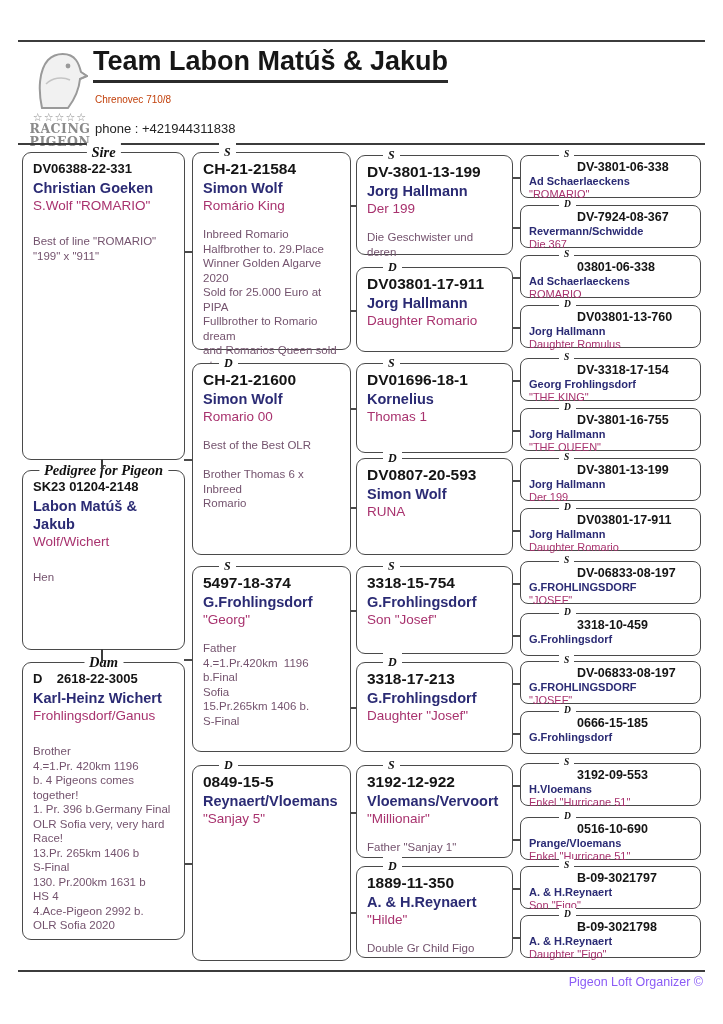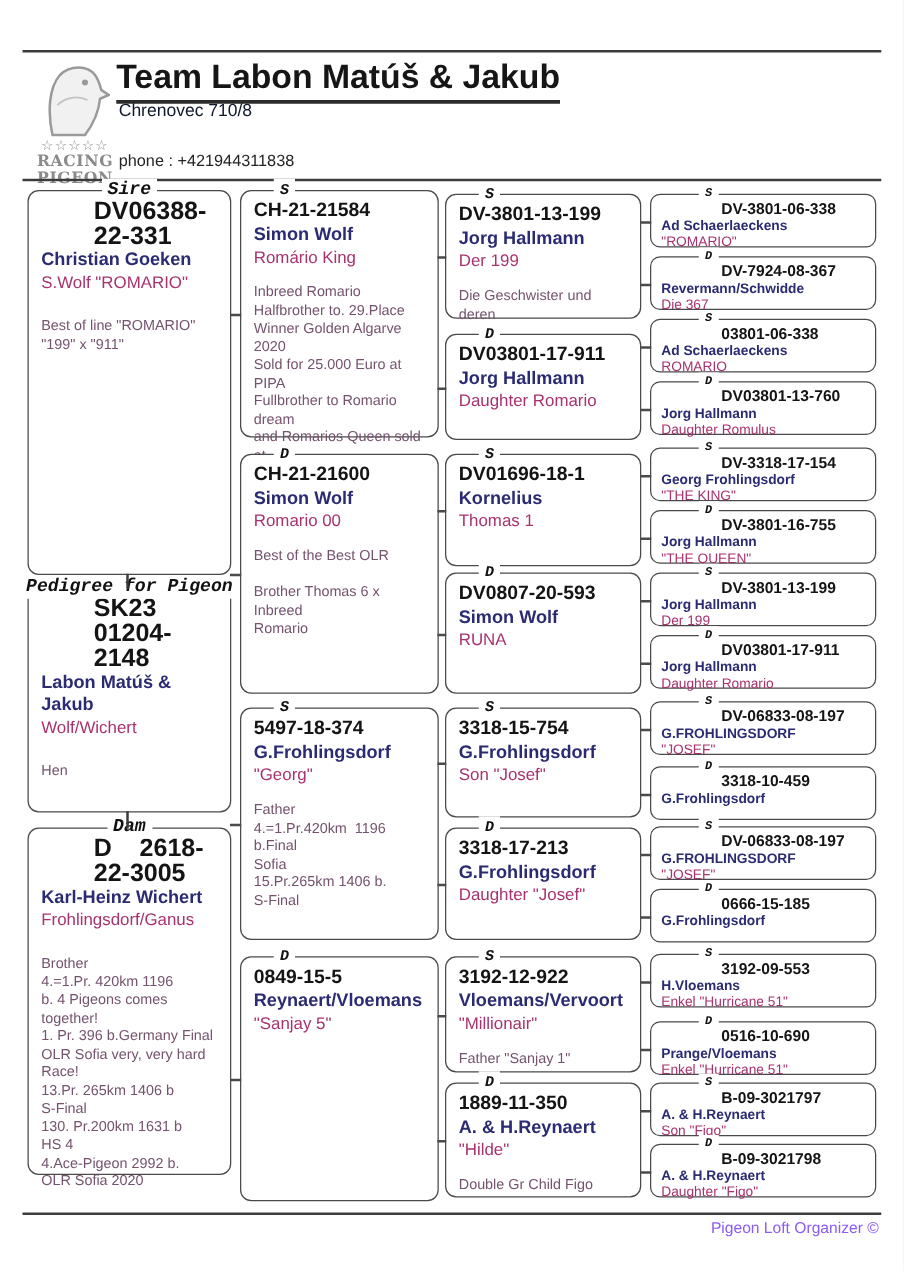--- a/index.html
+++ b/index.html
@@ -8,37 +8,37 @@
   .hr{position:absolute;left:18px;width:687px;height:2px;background:#3c3c3c;}
 
   
   .logo{position:absolute;left:26px;top:50px;width:68px;text-align:center;}
   .logo svg{display:block;margin:0 auto;}
   .stars{font-size:11px;color:#8d8d8d;letter-spacing:1px;line-height:11px;}
   .logotext{font-family:"DejaVu Serif",serif;color:#8a8a8a;font-size:12.5px;
             font-weight:700;line-height:12.5px;letter-spacing:.5px;}
   .title{position:absolute;left:93px;top:46px;font-size:27px;font-weight:700;color:#161616;
          border-bottom:3px solid #2b2b2b;padding-bottom:3px;white-space:nowrap;}
-  .addr{position:absolute;left:95px;top:80px;font-size:14px;color:#0f172a;}
+  .addr{position:absolute;left:95px;top:94px;font-size:10px;color:#c2410c;}
   .phone{position:absolute;left:95px;top:121px;font-size:13px;color:#242424;}
 
   
   .box{position:absolute;background:#fff;border:1.6px solid #4a4a4a;border-radius:9px;
        box-sizing:border-box;padding:6px 9px 0 10px;}
   .tag{position:absolute;top:-10px;left:26px;background:#fff;padding:0 5px;
-       font-family:Liberation Mono, monospace;font-style:italic;font-weight:700;
+       font-family:Liberation Serif, serif;font-style:italic;font-weight:700;
        font-size:12px;color:#111;line-height:18px;}
   .g1 .tag{left:50%;transform:translateX(-50%);font-size:14.5px;white-space:nowrap;}
   .g4 .tag{font-size:9.5px;top:-8px;left:38px;line-height:13px;}
 
   .ring{font-weight:700;color:#141414;font-size:15.5px;line-height:20px;white-space:pre-wrap;}
   .owner{font-weight:700;color:#2b2b74;font-size:14.5px;line-height:18px;}
   .pname{color:#a8326e;font-size:13.5px;line-height:17px;}
   .notes{color:#74536e;font-size:11.5px;line-height:14.5px;margin-top:13px;white-space:pre-wrap;}
-  .g1 .ring{font-size:20px;margin-left:42px;}
+  .g1 .ring{font-size:13px;}
   .g1 .notes{margin-top:20px;}
   .g4{padding:4px 7px 0 8px;border-radius:8px;}
   .g4 .ring{font-size:12.5px;line-height:15px;padding-left:48px;}
   .g4 .owner{font-size:11px;line-height:12.5px;}
   .g4 .pname{font-size:11px;line-height:13px;}
 
   
   .tick{position:absolute;height:1.6px;background:#4a4a4a;}
   .vline{position:absolute;width:2px;background:#3c3c3c;}
 

